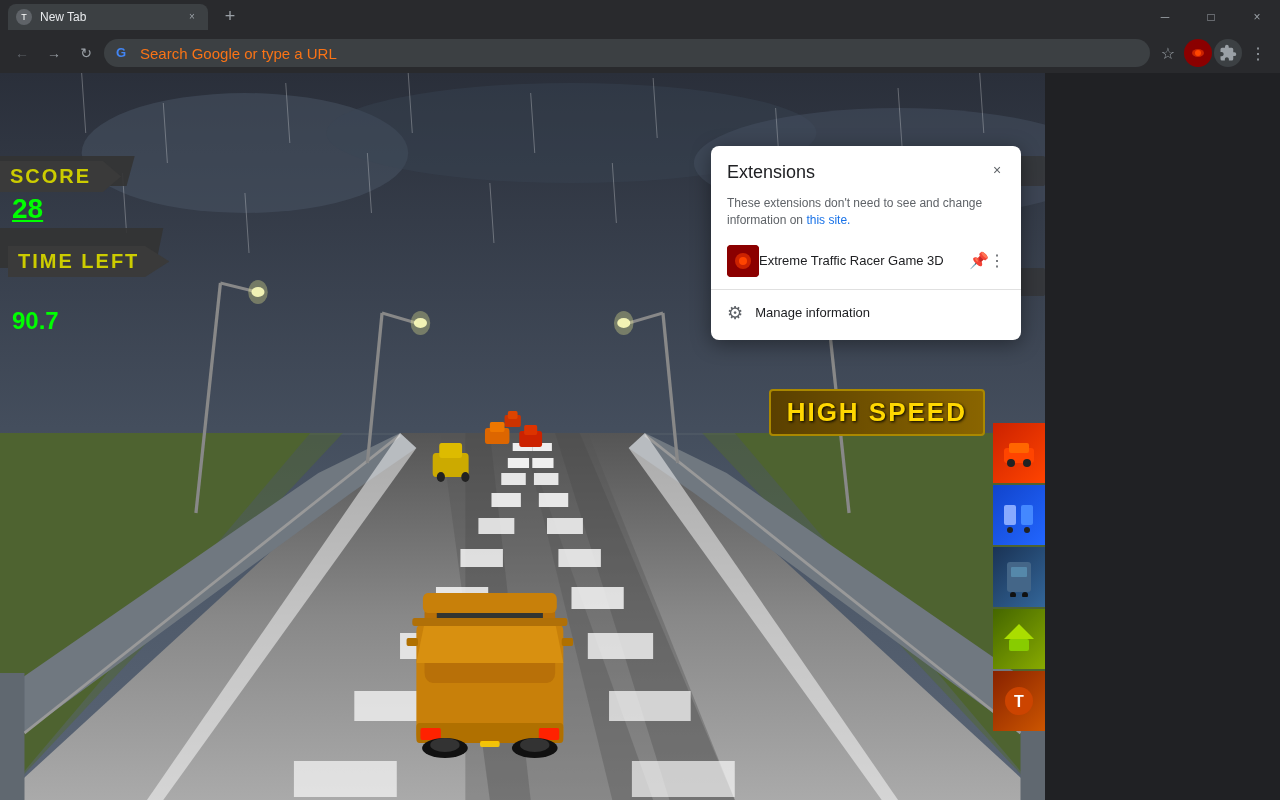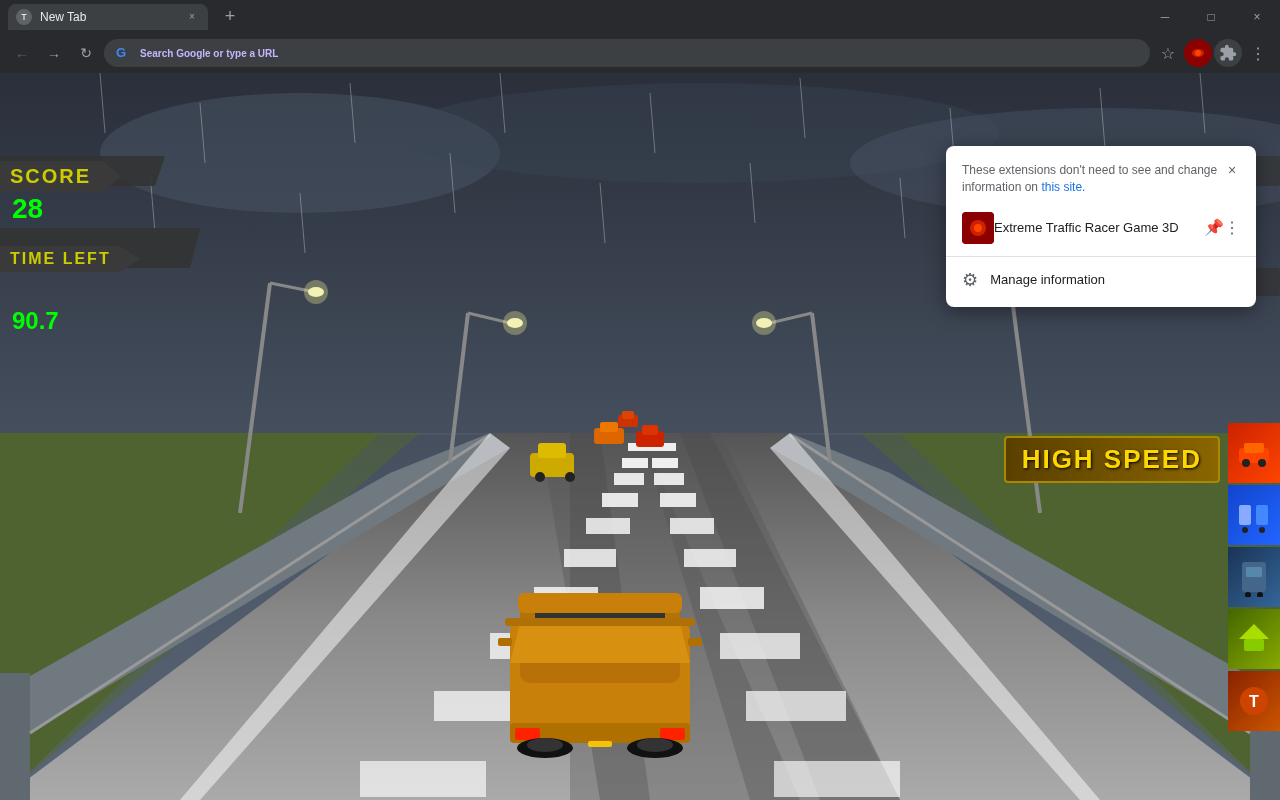--- a/index.html
+++ b/index.html
@@ -93,24 +93,23 @@
       align-items: center;
       padding: 0 12px;
       gap: 8px;
     }
     .google-g {
       width: 16px; height: 16px;
       font-size: 13px; font-weight: bold;
       color: #4285f4;
     }
     .address-text {
-      font-size: 10px;
-      color: #c4b5fd;
+      font-size: 15px;
+      color: #f97316;
       flex: 1;
-      font-weight: bold;
     }
     .toolbar-right {
       display: flex; align-items: center; gap: 2px;
     }
     .toolbar-btn {
       width: 28px; height: 28px;
       border-radius: 50%;
       display: flex; align-items: center; justify-content: center;
       color: #9aa0a6;
       font-size: 16px;
@@ -130,21 +129,21 @@
       display: flex; align-items: center; justify-content: center;
       cursor: pointer;
       color: #9aa0a6;
       font-size: 16px;
       background: #3c4043;
     }
 
     
     .game-area {
       position: relative;
-      width: 1280px;
+      width: 1045px;
       height: 727px;
       overflow: hidden;
       background: #4a5a3a;
     }
 
     
     .score-label {
       position: absolute;
       top: 88px;
       left: 0;
@@ -158,30 +157,31 @@
       letter-spacing: 2px;
     }
     .score-value {
       position: absolute;
       top: 120px;
       left: 12px;
       font-family: 'Arial Black', Arial, sans-serif;
       font-size: 28px;
       font-weight: bold;
       color: #00ff00;
+      text-decoration: underline;
     }
     .time-label {
       position: absolute;
       top: 173px;
-      left: 0;
+      left: 8px;
       background: #3a3a3a;
       clip-path: polygon(0 0, 85% 0, 100% 50%, 85% 100%, 0 100%);
       padding: 4px 30px 4px 10px;
       font-family: 'Arial Black', Arial, sans-serif;
-      font-size: 16px;
+      font-size: 20px;
       font-weight: bold;
       color: #cccc00;
       letter-spacing: 2px;
     }
     .time-value {
       position: absolute;
       top: 205px;
       left: 12px;
       font-family: 'Arial Black', Arial, sans-serif;
       font-size: 24px;
@@ -216,21 +216,20 @@
       background: linear-gradient(90deg, #5a4000, #8a6500);
       border: 2px solid #aa8800;
       border-radius: 4px;
       padding: 6px 16px;
       font-family: 'Arial Black', Arial, sans-serif;
       font-size: 26px;
       font-weight: bold;
       color: #ffd700;
       letter-spacing: 2px;
       text-shadow: 1px 1px 3px #000;
-      margin-top: 47px;
     }
 
     
     .side-thumbnails {
       position: absolute;
       right: 0;
       top: 350px;
       width: 52px;
       display: flex;
       flex-direction: column;
@@ -611,20 +610,21 @@
     </div>
     <div class="thumb thumb-5">
       <svg width="40" height="40" viewBox="0 0 40 40">
         <circle cx="20" cy="20" r="14" fill="#cc4400"></circle>
         <text x="20" y="26" text-anchor="middle" font-size="16" font-weight="bold" fill="white">T</text>
       </svg>
     </div>
   </div>
 
   <div class="ext-popup">
+    <div class="ext-popup-title">Extensions</div>
     <div class="ext-close-btn">×</div>
 
     <div class="ext-desc">
       <span>These extensions don't need to see and change information on</span>
       <a href="#"> <span>this site.</span></a>
     </div>
 
     <div class="ext-item">
       <div class="ext-item-icon">
         <svg width="32" height="32" viewBox="0 0 32 32">

